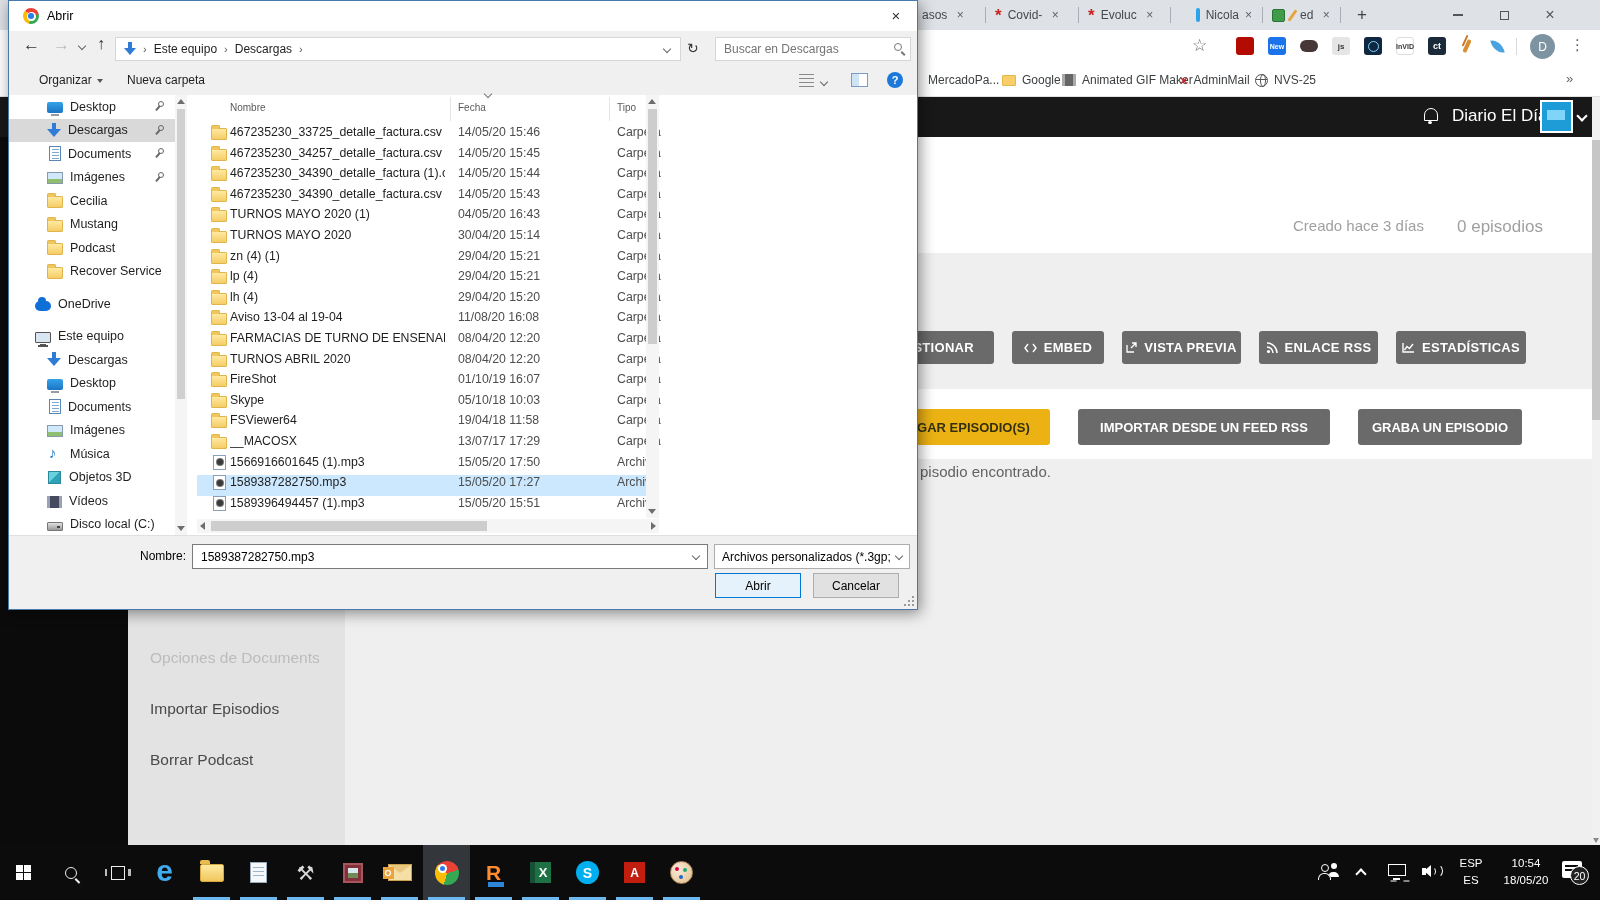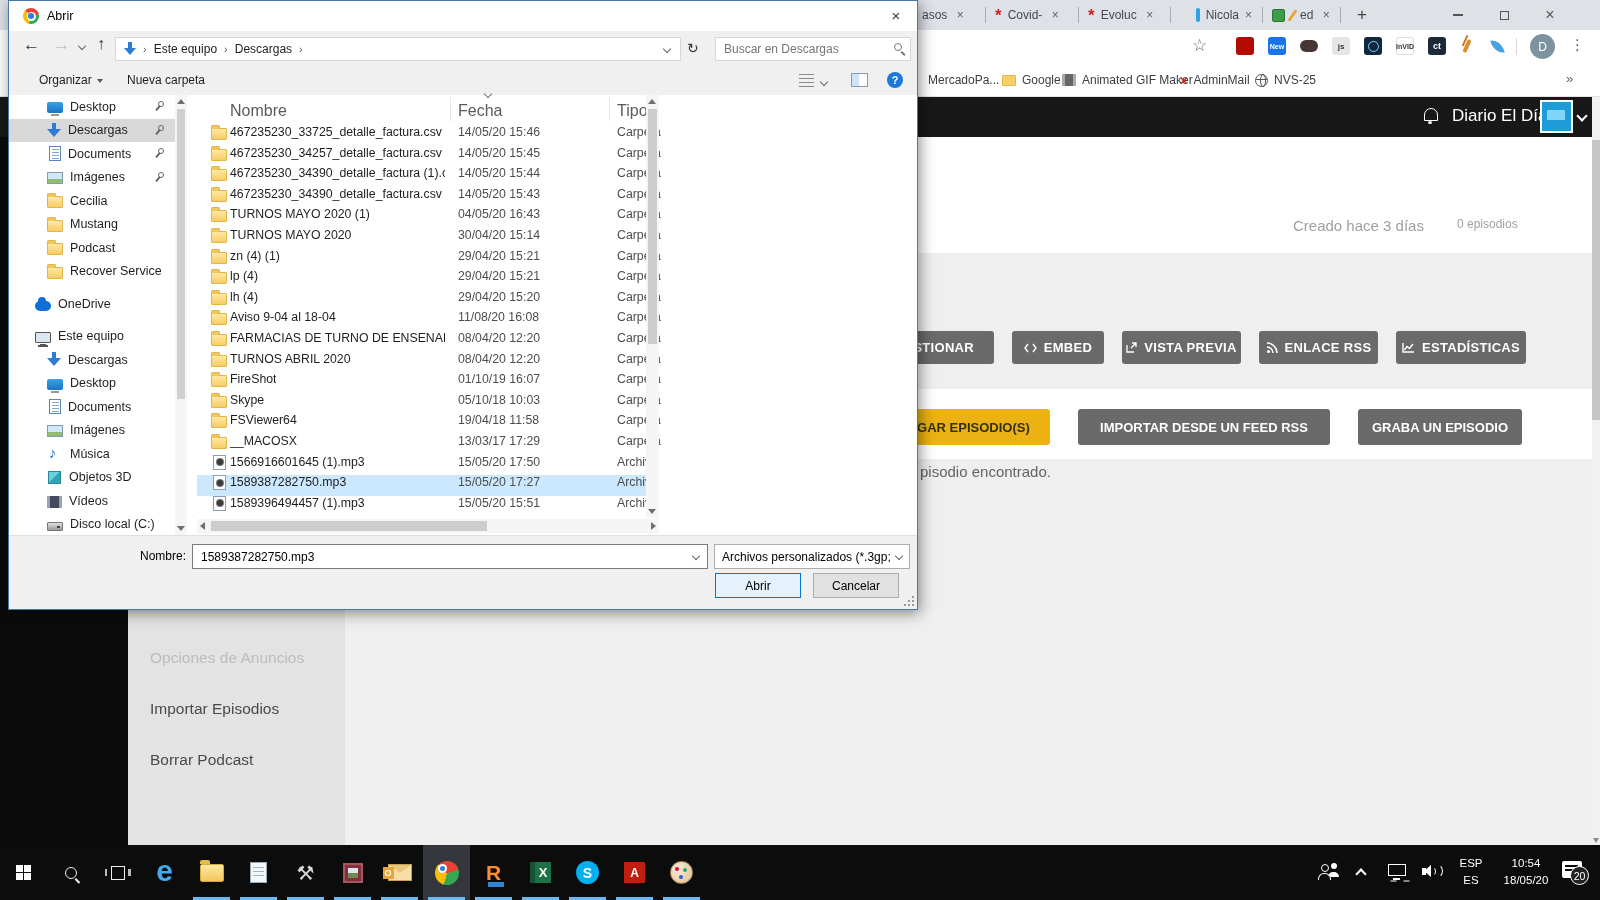--- a/index.html
+++ b/index.html
@@ -55,21 +55,21 @@
   .dh-title{position:absolute;left:1452px;top:9px;color:#fff;font-size:17px;}
   .dh-avatar{position:absolute;left:1540px;top:3px;width:33px;height:33px;background:#1e9cd7;border:2px solid #fff;}
   .dh-avatar::before{content:"";position:absolute;left:5px;top:8px;width:18px;height:10px;background:#7fd4f7;}
   .dh-chev{position:absolute;left:1578px;top:15px;width:8px;height:8px;border-right:2.2px solid #fff;border-bottom:2.2px solid #fff;transform:rotate(45deg);}
   .blackcol{position:absolute;left:0;top:40px;width:128px;height:708px;background:#0b0b0b;}
   .pagesb{position:absolute;left:128px;top:40px;width:217px;height:708px;background:#e3e3e3;}
   .psb-item{position:absolute;left:22px;font-size:15.5px;color:#4a4a4a;}
   .psb-dis{color:#bcbcbc;}
   .card{position:absolute;background:#fff;}
   .created{position:absolute;left:1293px;top:120px;font-size:15px;color:#a0a0a0;}
-  .episodes{position:absolute;left:1457px;top:120px;font-size:12px;color:#a0a0a0;}
+  .episodes{position:absolute;left:1457px;top:120px;font-size:17px;color:#a0a0a0;}
   .abtn{position:absolute;top:234px;height:33px;background:#6a6a6a;border-radius:3px;color:#fff;font-weight:bold;font-size:13px;letter-spacing:.3px;display:flex;align-items:center;justify-content:center;gap:7px;}
   .abtn svg{display:block;}
   .ybtn{position:absolute;left:878px;top:312px;width:172px;height:36px;background:#ecb214;border-radius:3px;color:#33300f;font-weight:bold;font-size:13px;display:flex;align-items:center;justify-content:center;}
   .gbtn{position:absolute;top:312px;height:36px;background:#6a6a6a;border-radius:3px;color:#fff;font-weight:bold;font-size:13px;display:flex;align-items:center;justify-content:center;}
   .emptytxt{position:absolute;left:920px;top:366px;font-size:15px;color:#636363;}
   .pg-scroll{position:absolute;left:1592px;top:0;width:8px;height:748px;background:#f1f1f1;}
   .pg-thumb{position:absolute;left:0;top:43px;width:8px;height:280px;background:#c6c6c6;}
   .pg-down{position:absolute;left:1px;bottom:2px;width:0;height:0;border-left:3px solid transparent;border-right:3px solid transparent;border-top:5px solid #8a8a8a;}
 
   
@@ -121,21 +121,21 @@
   .sitem.pinned .pin{display:block;}
   .pin::before{content:"";position:absolute;left:3px;top:0;width:4px;height:4px;border:1.3px solid #666;border-radius:50%;}
   .pin::after{content:"";position:absolute;left:2px;top:4px;width:1.5px;height:6px;background:#666;transform:rotate(40deg);}
   .sscroll{position:absolute;left:166px;top:0;width:12px;height:440px;background:#f5f5f5;}
   .sthumb{position:absolute;left:2px;top:14px;width:8px;height:290px;background:#d0d0d0;}
   .arr-up{width:0;height:0;border-left:4px solid transparent;border-right:4px solid transparent;border-bottom:5px solid #6e6e6e;position:absolute;left:2px;top:4px;}
   .arr-dn{width:0;height:0;border-left:4px solid transparent;border-right:4px solid transparent;border-top:5px solid #6e6e6e;position:absolute;left:2px;bottom:4px;}
 
   
   .flist{position:absolute;left:188px;top:0;width:470px;height:440px;}
-  .fhead{position:absolute;left:0;top:0;width:100%;height:28px;font-size:16px;color:#5a5a5a;}
+  .fhead{position:absolute;left:0;top:0;width:100%;height:28px;font-size:10px;color:#5a5a5a;}
   .fh-name{position:absolute;left:33px;top:7px;}
   .fh-date{position:absolute;left:261px;top:7px;}
   .fh-type{position:absolute;left:420px;top:7px;}
   .fh-sort{position:absolute;left:288px;top:-4px;width:6px;height:6px;border-right:1.4px solid #777;border-bottom:1.4px solid #777;transform:rotate(45deg);}
   .fh-div1{position:absolute;left:253px;top:2px;width:1px;height:24px;background:#e5e5e5;}
   .fh-div2{position:absolute;left:412px;top:2px;width:1px;height:24px;background:#e5e5e5;}
   .frows{position:absolute;left:0;top:30px;width:456px;}
   .frow{position:relative;height:20.6px;display:flex;align-items:flex-start;font-size:12.3px;color:#1e1e1e;}
   .frow.selected{background:#cce8ff;}
   .fic{position:absolute;left:14px;}
@@ -324,21 +324,21 @@
 
   <div class="page">
     <div class="darkbar">
       <span class="bell"></span>
       <span class="dh-title">Diario El Día</span>
       <span class="dh-avatar"></span>
       <span class="dh-chev"></span>
     </div>
     <div class="blackcol"></div>
     <div class="pagesb">
-      <span class="psb-item psb-dis" style="top:512px;">Opciones de Anuncios</span>
+      <span class="psb-item psb-dis" style="top:512px;">Opciones de Documents</span>
       <span class="psb-item" style="top:563px;">Importar Episodios</span>
       <span class="psb-item" style="top:614px;">Borrar Podcast</span>
     </div>
     <div class="card" style="left:345px;top:40px;width:1247px;height:116px;"></div>
     <span class="created">Creado hace 3 días</span>
     <span class="episodes">0 episodios</span>
 
     <div class="abtn" style="left:874px;width:120px;">
       <span>GESTIONAR</span>
     </div>
@@ -585,21 +585,21 @@
               <span class="ftype">Carpeta</span>
             </div>
             <div class="frow">
               <span class="ic fic folder-icon"></span>
               <span class="fname">lh (4)</span>
               <span class="fdate">29/04/20 15:20</span>
               <span class="ftype">Carpeta</span>
             </div>
             <div class="frow">
               <span class="ic fic folder-icon"></span>
-              <span class="fname">Aviso 9-04 al 18-04</span>
+              <span class="fname">Aviso 13-04 al 19-04</span>
               <span class="fdate">11/08/20 16:08</span>
               <span class="ftype">Carpeta</span>
             </div>
             <div class="frow">
               <span class="ic fic folder-icon"></span>
               <span class="fname">FARMACIAS DE TURNO DE ENSENADA...</span>
               <span class="fdate">08/04/20 12:20</span>
               <span class="ftype">Carpeta</span>
             </div>
             <div class="frow">
@@ -622,21 +622,21 @@
             </div>
             <div class="frow">
               <span class="ic fic folder-icon"></span>
               <span class="fname">FSViewer64</span>
               <span class="fdate">19/04/18 11:58</span>
               <span class="ftype">Carpeta</span>
             </div>
             <div class="frow">
               <span class="ic fic folder-icon"></span>
               <span class="fname">__MACOSX</span>
-              <span class="fdate">13/03/17 17:29</span>
+              <span class="fdate">13/07/17 17:29</span>
               <span class="ftype">Carpeta</span>
             </div>
             <div class="frow">
               <span class="ic fic audio-file-icon"></span>
               <span class="fname">1566916601645 (1).mp3</span>
               <span class="fdate">15/05/20 17:50</span>
               <span class="ftype">Archivo</span>
             </div>
             <div class="frow selected">
               <span class="ic fic audio-file-icon"></span>

